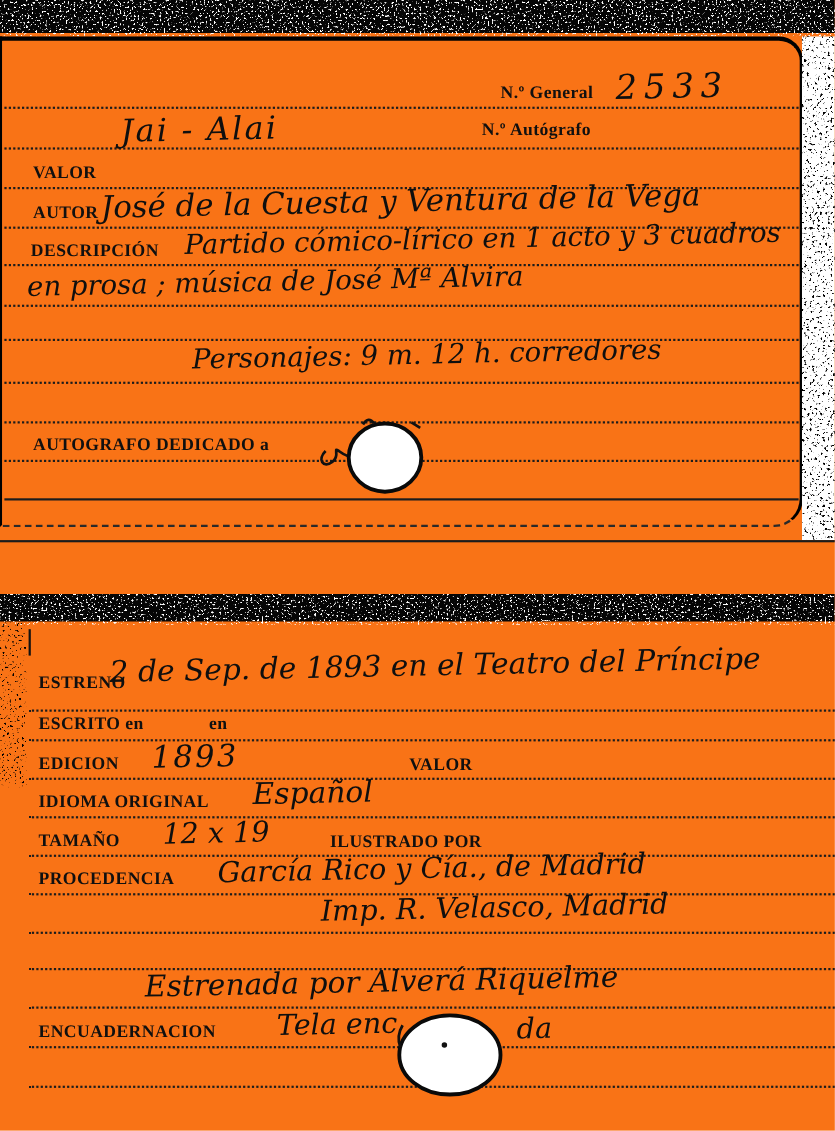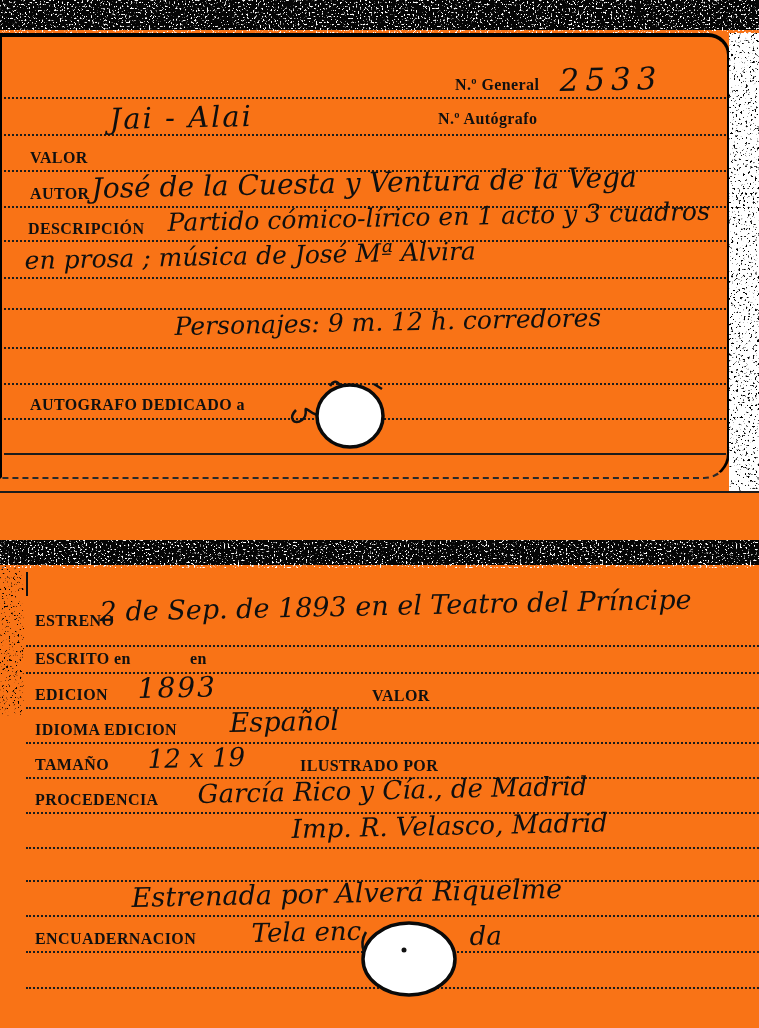--- a/index.html
+++ b/index.html
@@ -122,21 +122,21 @@
   <div class="label" style="left:35px;top:612px;text-align:right;">ESTRENO</div>
   <div class="hand" style="left:100px;top:596px;font-size:27px;">2 de Sep. de 1893 en el Teatro del Príncipe</div>
 
   <div class="label" style="left:35px;top:650px;">ESCRITO en</div>
   <div class="label" style="left:190px;top:650px;">en</div>
 
   <div class="label" style="left:35px;top:686px;">EDICION</div>
   <div class="hand" style="left:138px;top:672px;font-size:28px;letter-spacing:2px;">1893</div>
   <div class="label" style="left:372px;top:687px;">VALOR</div>
 
-  <div class="label" style="left:35px;top:721px;">IDIOMA EDICION</div>
+  <div class="label" style="left:35px;top:721px;">IDIOMA ORIGINAL</div>
   <div class="hand" style="left:230px;top:707px;font-size:27px;">Español</div>
 
   <div class="label" style="left:35px;top:756px;">TAMAÑO</div>
   <div class="hand" style="left:148px;top:744px;font-size:26px;">12 x 19</div>
   <div class="label" style="left:300px;top:757px;">ILUSTRADO POR</div>
 
   <div class="label" style="left:35px;top:791px;">PROCEDENCIA</div>
   <div class="hand" style="left:198px;top:779px;font-size:26px;">García Rico y Cía., de Madrid</div>
 
   <div class="hand" style="left:292px;top:814px;font-size:26px;">Imp.  R. Velasco, Madrid</div>

